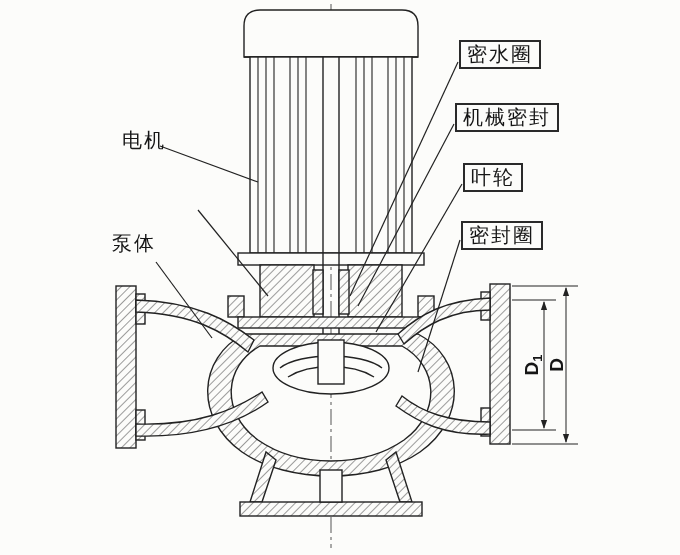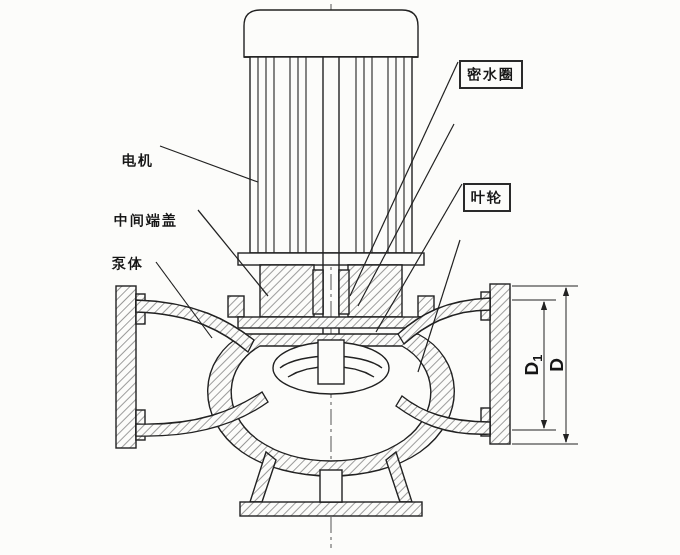--- a/index.html
+++ b/index.html
@@ -3,22 +3,22 @@
 <meta charset="utf-8">
 <style>
   * { margin:0; padding:0; box-sizing:border-box; }
   html,body { background:#e9e9e9; font-family:"Liberation Sans", sans-serif; }
   .canvas {
     position:relative; width:680px; height:555px;
     background:#fcfcfa; overflow:hidden; margin:0 auto;
   }
   svg.drawing { position:absolute; left:0; top:0; }
   .label {
-    position:absolute; font-size:14px; font-weight:700; color:#161616;
-    letter-spacing:2px; white-space:nowrap; line-height:24px;margin-top:20px;
+    position:absolute; font-size:20px; font-weight:400; color:#161616;
+    letter-spacing:2px; white-space:nowrap; line-height:24px;
   }
   .boxed {
     border:2px solid #2a2a2a; padding:0 6px; background:#fcfcfa; line-height:25px;
   }
   .dim {
     position:absolute; font-size:19px; font-weight:700; color:#161616;
     transform:translate(-50%,-50%) rotate(-90deg); white-space:nowrap;
   }
   .dim sub { font-size:13px; }
 </style>
@@ -114,25 +114,26 @@
 
       <g stroke-width="1">
         <path d="M512,286 H578 M512,444 H578 M512,300 H556 M512,430 H556"></path>
         <line x1="544" y1="302" x2="544" y2="428" marker-start="url(#arrow)" marker-end="url(#arrow)"></line>
         <line x1="566" y1="288" x2="566" y2="442" marker-start="url(#arrow)" marker-end="url(#arrow)"></line>
       </g>
     </g>
   </svg>
 
   <div class="label" style="left:122px; top:128px;">电机</div>
-  <div class="label" style="left:114px; top:188px;">中间端盖</div>
   <div class="label" style="left:112px; top:231px;">泵体</div>
 
   <div class="label boxed" style="left:459px; top:40px;">密水圈</div>
+  <div class="label boxed" style="left:455px; top:103px;">机械密封</div>
   <div class="label boxed" style="left:463px; top:163px;">叶轮</div>
+  <div class="label boxed" style="left:461px; top:221px;">密封圈</div>
 
   <div class="dim" style="left:533px; top:365px;">
     <span>D</span><sub>1</sub>
   </div>
   <div class="dim" style="left:557px; top:365px;">
     <span>D</span>
   </div>
 
 </div>
 

